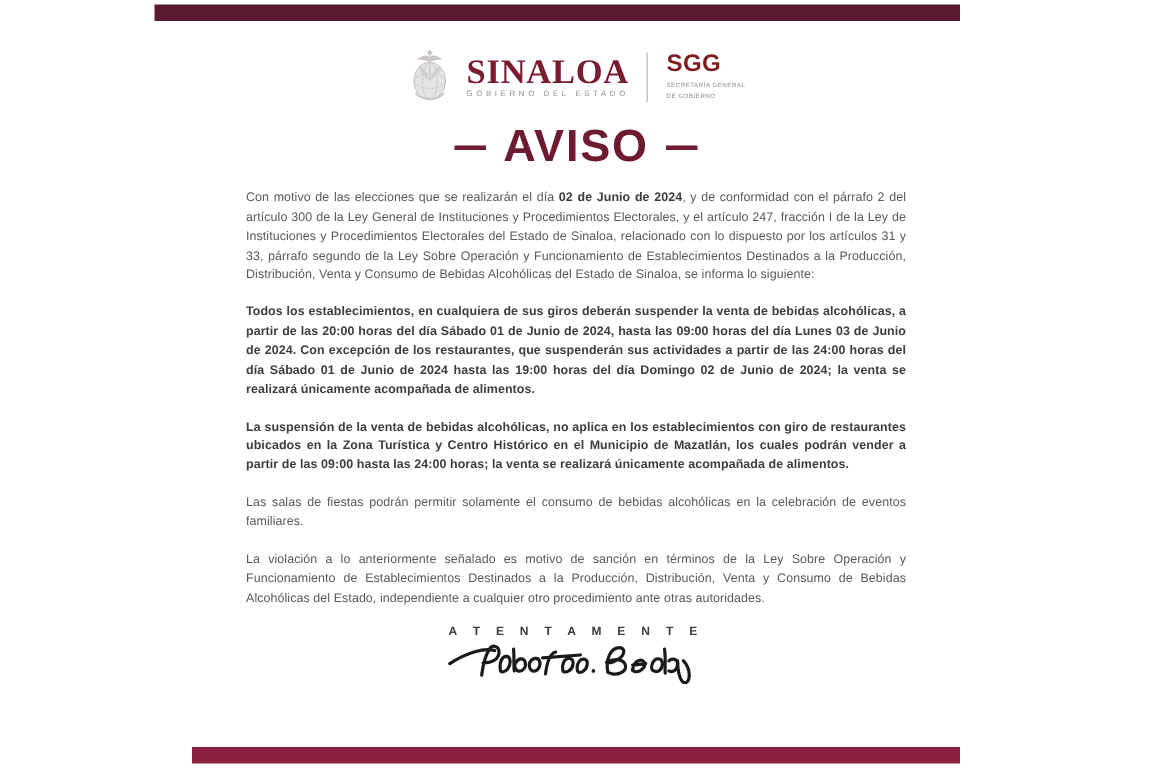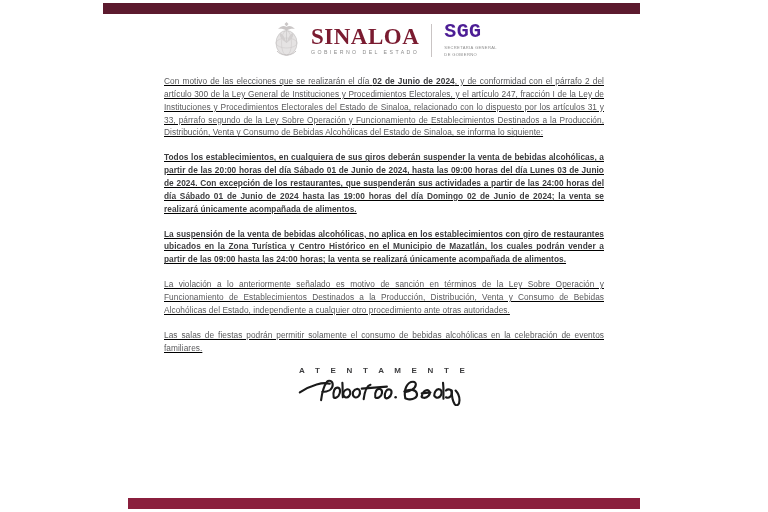--- a/index.html
+++ b/index.html
@@ -37,21 +37,21 @@
     top: 498px;
     width: 512px;
     height: 11px;
     background: #8a1f3d;
   }
 
   
   .sheet {
     position: absolute;
     left: 128px;
-    top: 7px;
+    top: 18px;
     width: 512px;
     height: 484px;
     box-sizing: border-box;
     padding: 0;
   }
 
   
   .header {
     display: flex;
     align-items: center;
@@ -94,25 +94,25 @@
     flex: 0 0 auto;
     margin: 0 3px;
   }
   .sgg {
     display: flex;
     flex-direction: column;
     justify-content: center;
     line-height: 1;
   }
   .sgg .big {
-    font-family: Liberation Mono, monospace;
-    font-weight: 700;
-    font-size: 20px;
+    font-family: Liberation Sans, sans-serif;
+    font-weight: 700;
+    font-size: 16px;
     letter-spacing: .3px;
-    color: #4c1d95;
+    color: #7f1d1d;
   }
   .sgg .small {
     font-size: 4.1px;
     letter-spacing: .35px;
     color: #8c8c8c;
     margin-top: 3px;
     line-height: 1.5;
     white-space: nowrap;
   }
 
@@ -135,21 +135,20 @@
     font-size: 30px;
     letter-spacing: 1.2px;
     color: #6d1b2f;
     line-height: 1;
   }
 
   
   .body {
     margin: 0 36px;
     padding-top: 12px;
-    text-decoration: underline;
   }
   .body p {
     margin: 0 0 12px 0;
     text-align: justify;
     font-size: 8.3px;
     line-height: 1.55;
     color: #59595b;
     letter-spacing: .05px;
   }
   .body p.strong {
@@ -228,27 +227,32 @@
       </div>
 
       <div class="divider-v"></div>
 
       <div class="sgg">
         <span class="big">SGG</span>
         <span class="small"><span>SECRETARÍA GENERAL</span><br><span>DE GOBIERNO</span></span>
       </div>
     </div>
 
+    <div class="title-row">
+      <span class="title-dash"></span>
+      <span class="title-text">AVISO</span>
+      <span class="title-dash"></span>
+    </div>
 
     <div class="body" id="body-container">
         <p><span>Con motivo de las elecciones que se realizarán el día </span><b>02 de Junio de 2024</b><span>, y de conformidad con el párrafo 2 del artículo 300 de la Ley General de Instituciones y Procedimientos Electorales, y el artículo 247, fracción I de la Ley de Instituciones y Procedimientos Electorales del Estado de Sinaloa, relacionado con lo dispuesto por los artículos 31 y 33, párrafo segundo de la Ley Sobre Operación y Funcionamiento de Establecimientos Destinados a la Producción, Distribución, Venta y Consumo de Bebidas Alcohólicas del Estado de Sinaloa, se informa lo siguiente:</span></p>
         <p class="strong"><span>Todos los establecimientos, en cualquiera de sus giros deberán suspender la venta de bebidas alcohólicas, a partir de las 20:00 horas del día Sábado 01 de Junio de 2024, hasta las 09:00 horas del día Lunes 03 de Junio de 2024. Con excepción de los restaurantes, que suspenderán sus actividades a partir de las 24:00 horas del día Sábado 01 de Junio de 2024 hasta las 19:00 horas del día Domingo 02 de Junio de 2024; la venta se realizará únicamente acompañada de alimentos.</span></p>
         <p class="strong"><span>La suspensión de la venta de bebidas alcohólicas, no aplica en los establecimientos con giro de restaurantes ubicados en la Zona Turística y Centro Histórico en el Municipio de Mazatlán, los cuales podrán vender a partir de las 09:00 hasta las 24:00 horas; la venta se realizará únicamente acompañada de alimentos.</span></p>
+        <p><span>Las salas de fiestas podrán permitir solamente el consumo de bebidas alcohólicas en la celebración de eventos familiares.</span></p>
         <p><span>La violación a lo anteriormente señalado es motivo de sanción en términos de la Ley Sobre Operación y Funcionamiento de Establecimientos Destinados a la Producción, Distribución, Venta y Consumo de Bebidas Alcohólicas del Estado, independiente a cualquier otro procedimiento ante otras autoridades.</span></p>
-        <p><span>Las salas de fiestas podrán permitir solamente el consumo de bebidas alcohólicas en la celebración de eventos familiares.</span></p>
       </div>
 
     <div class="sig">
       <div class="atentamente">A T E N T A M E N T E</div>
 
       <svg class="signature-img" viewBox="0 0 380 62">
         <title>Pablo Fco. Bedoya</title>
         <g fill="none" stroke="#1a1a1a" stroke-width="4.4" stroke-linecap="round" stroke-linejoin="round">
           <path d="M16 34 C 40 18, 64 12, 78 16"></path>
           <path d="M60 50 C 62 34, 66 20, 72 12 C 76 8, 84 10, 84 18 C 84 28, 74 33, 62 33"></path>

